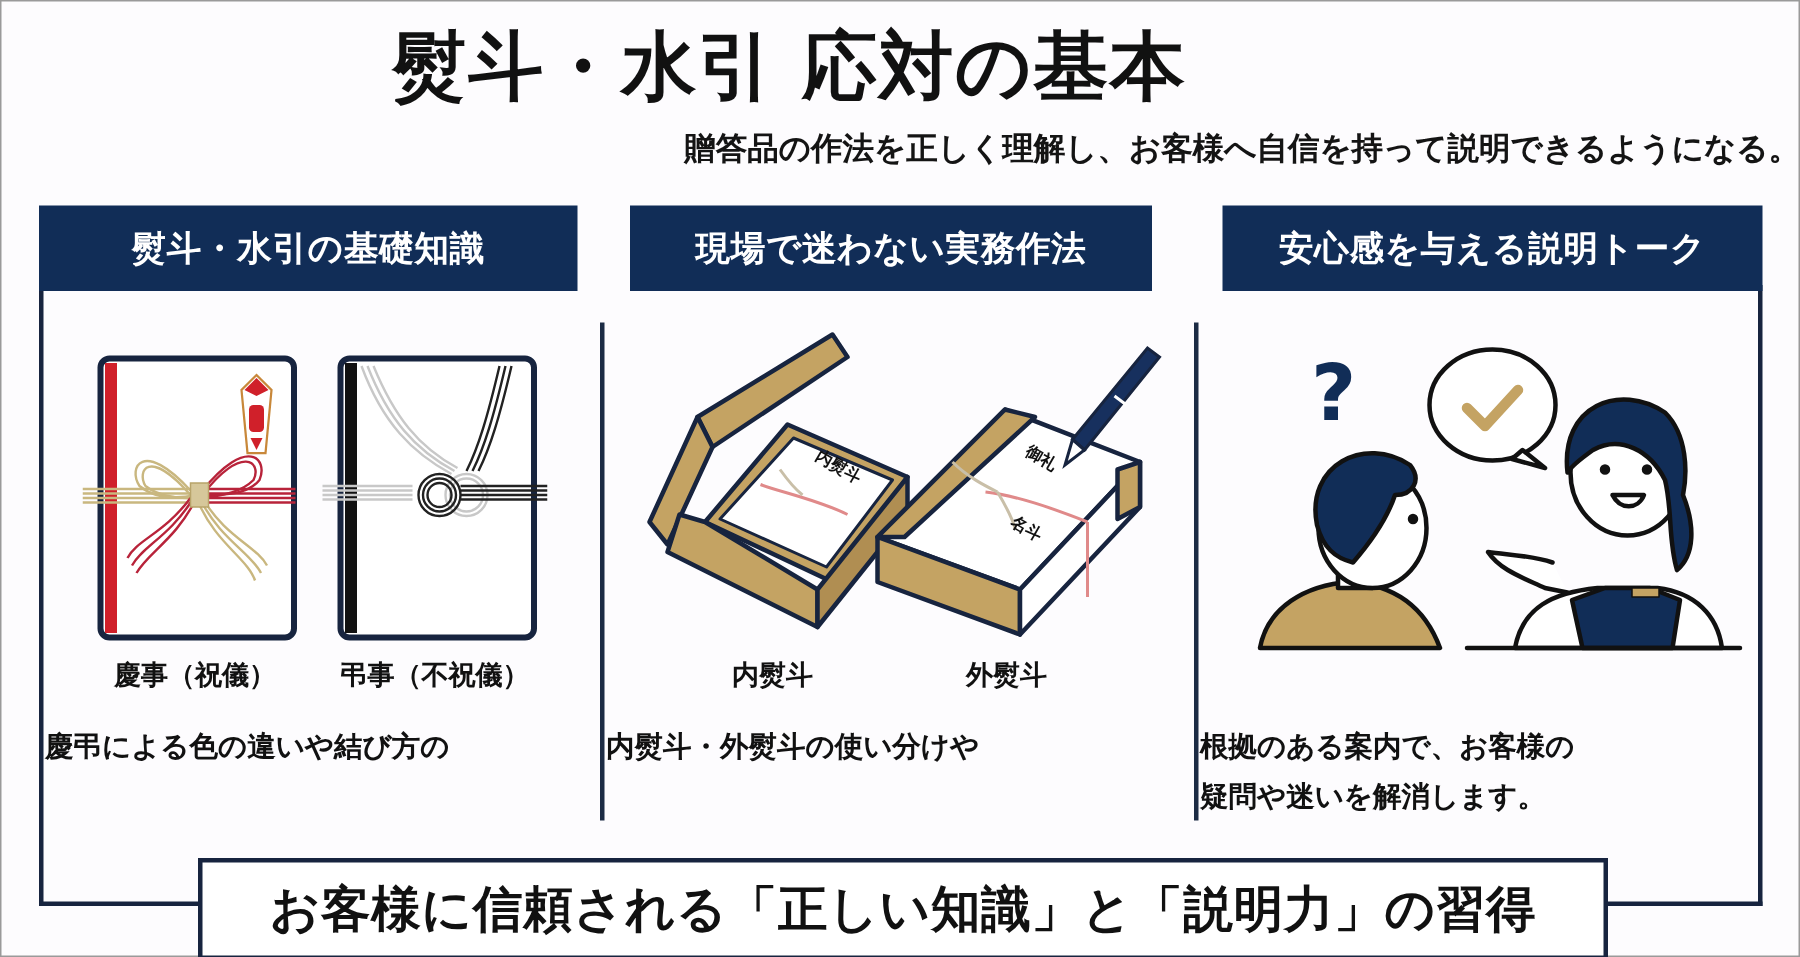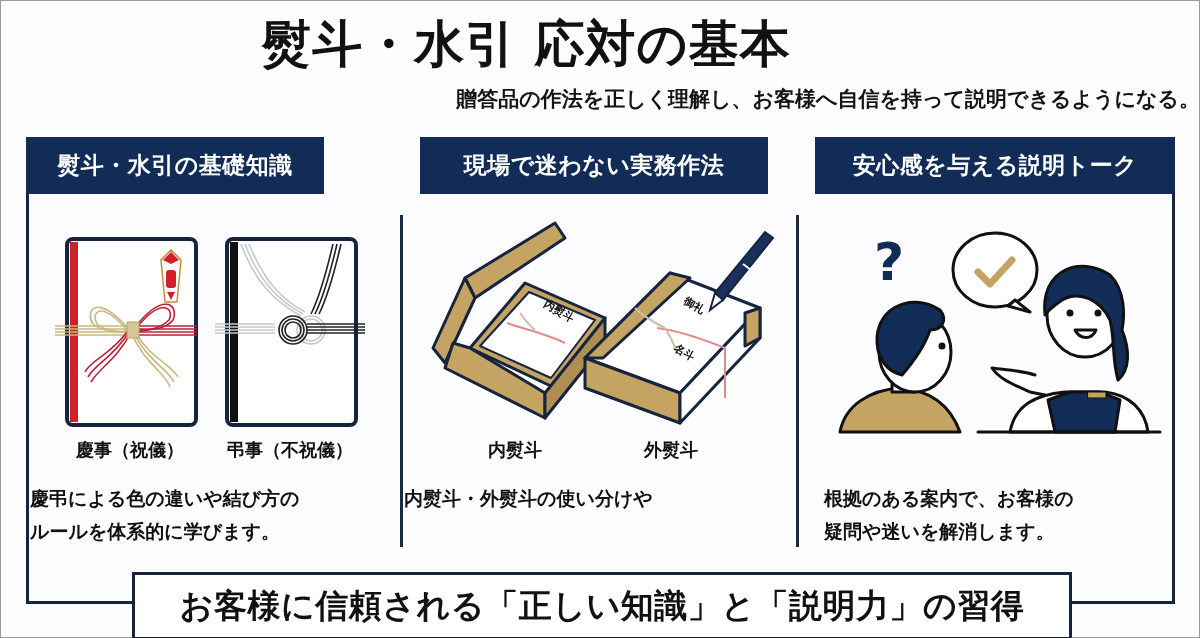--- a/index.html
+++ b/index.html
@@ -21,21 +21,21 @@
 <div class="page-border"></div>
 
 <div class="title">熨斗・水引 応対の基本</div>
 <div class="subtitle">贈答品の作法を正しく理解し、お客様へ自信を持って説明できるようになる。</div>
 
 <div class="frame-line" style="left:26px;top:190px;width:3px;height:414px;"></div>
 <div class="frame-line" style="left:26px;top:601px;width:108px;height:3px;"></div>
 <div class="frame-line" style="left:1172px;top:190px;width:3px;height:414px;"></div>
 <div class="frame-line" style="left:1068px;top:601px;width:107px;height:3px;"></div>
 
-<div class="col-header" style="left:26px;width:298px;">
+<div class="col-header" style="left:26px;width:359px;">
     <span>熨斗・水引の基礎知識</span>
   </div>
 <div class="col-header" style="left:420px;width:348px;">
     <span>現場で迷わない実務作法</span>
   </div>
 <div class="col-header" style="left:815px;width:360px;">
     <span>安心感を与える説明トーク</span>
   </div>
 
 <div class="divider" style="left:400px;top:215px;height:332px;"></div>
@@ -108,21 +108,20 @@
           <circle cx="78" cy="98" r="11"></circle>
           <circle cx="78" cy="98" r="8"></circle>
       </g>
     </g>
   </g>
 </svg>
 <div class="label" style="left:60px;top:438px;width:140px;">慶事（祝儀）</div>
 <div class="label" style="left:210px;top:438px;width:160px;">弔事（不祝儀）</div>
 <div class="desc" style="left:30px;top:482px;width:370px;">
   <div>慶弔による色の違いや結び方の</div>
-  <div>ルールを体系的に学びます。</div>
 </div>
 
 <svg class="illus" style="left:425px;top:218px;" width="365" height="210" viewBox="0 0 365 210">
   <g stroke="#17243f" stroke-width="3" stroke-linejoin="round">
 
     <g>
       <polygon points="40,60 130,5 140,20 50,80" fill="#c4a363"></polygon>
       <polygon points="8,130 40,60 50,80 20,145" fill="#c4a363"></polygon>
       <polygon points="45,130 100,65 180,100 130,170" fill="#c4a363"></polygon>
       <polygon points="55,128 104,74 170,102 126,160" fill="#fff" stroke-width="2"></polygon>
@@ -191,20 +190,20 @@
       <ellipse cx="255" cy="95" rx="38" ry="42" fill="#fff"></ellipse>
       <path d="M215,95 C210,50 250,35 280,55 C295,70 295,95 292,110 C300,130 300,150 288,160 C282,140 285,120 280,100 C270,80 250,70 232,80 C225,85 218,90 215,95 Z" fill="#112d57"></path>
       <circle cx="240" cy="93" r="2" fill="#111"></circle>
       <circle cx="268" cy="93" r="2" fill="#111"></circle>
       <path d="M245,110 C250,120 262,120 266,110 Z" fill="#fff"></path>
       <path d="M205,155 C190,150 175,150 162,148 C170,160 185,165 200,172 L215,175" fill="#fff"></path>
     </g>
     <line x1="148" y1="212" x2="330" y2="212" stroke-width="3"></line>
   </g>
 </svg>
-<div class="desc" style="left:800px;top:482px;width:372px;padding-left:24px;">
+<div class="desc" style="left:800px;top:482px;width:372px;">
   <div>根拠のある案内で、お客様の</div>
   <div>疑問や迷いを解消します。</div>
 </div>
 
 <div class="banner">
   <span>お客様に信頼される「正しい知識」と「説明力」の習得</span>
 </div>
 
 </body></html>

